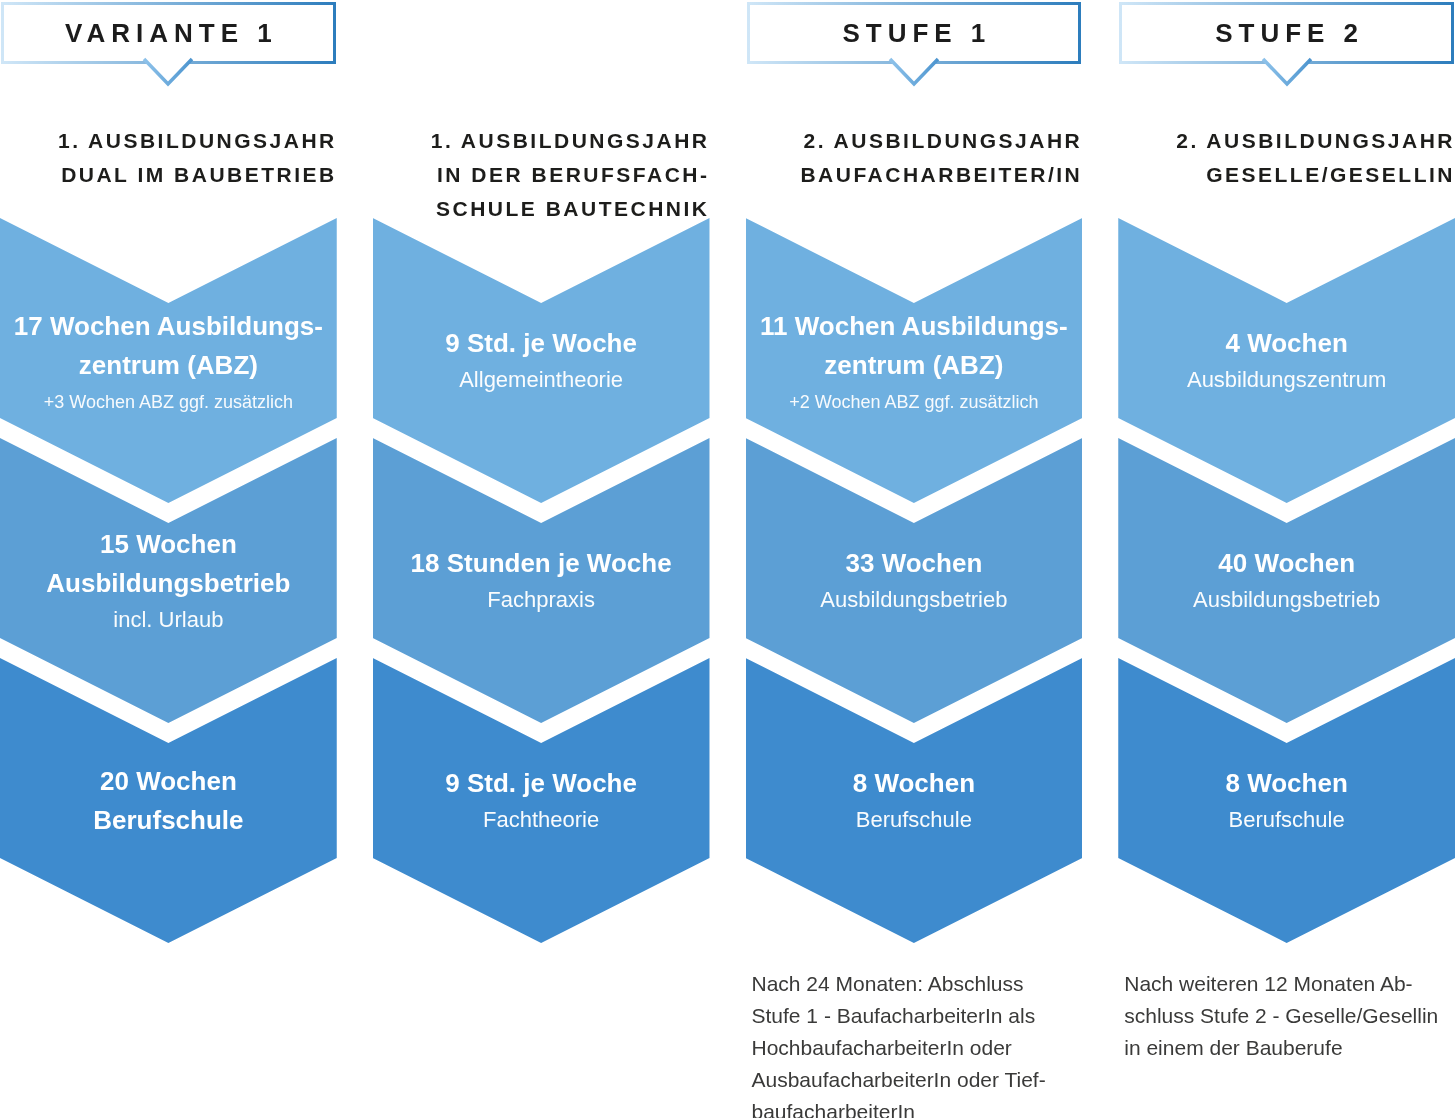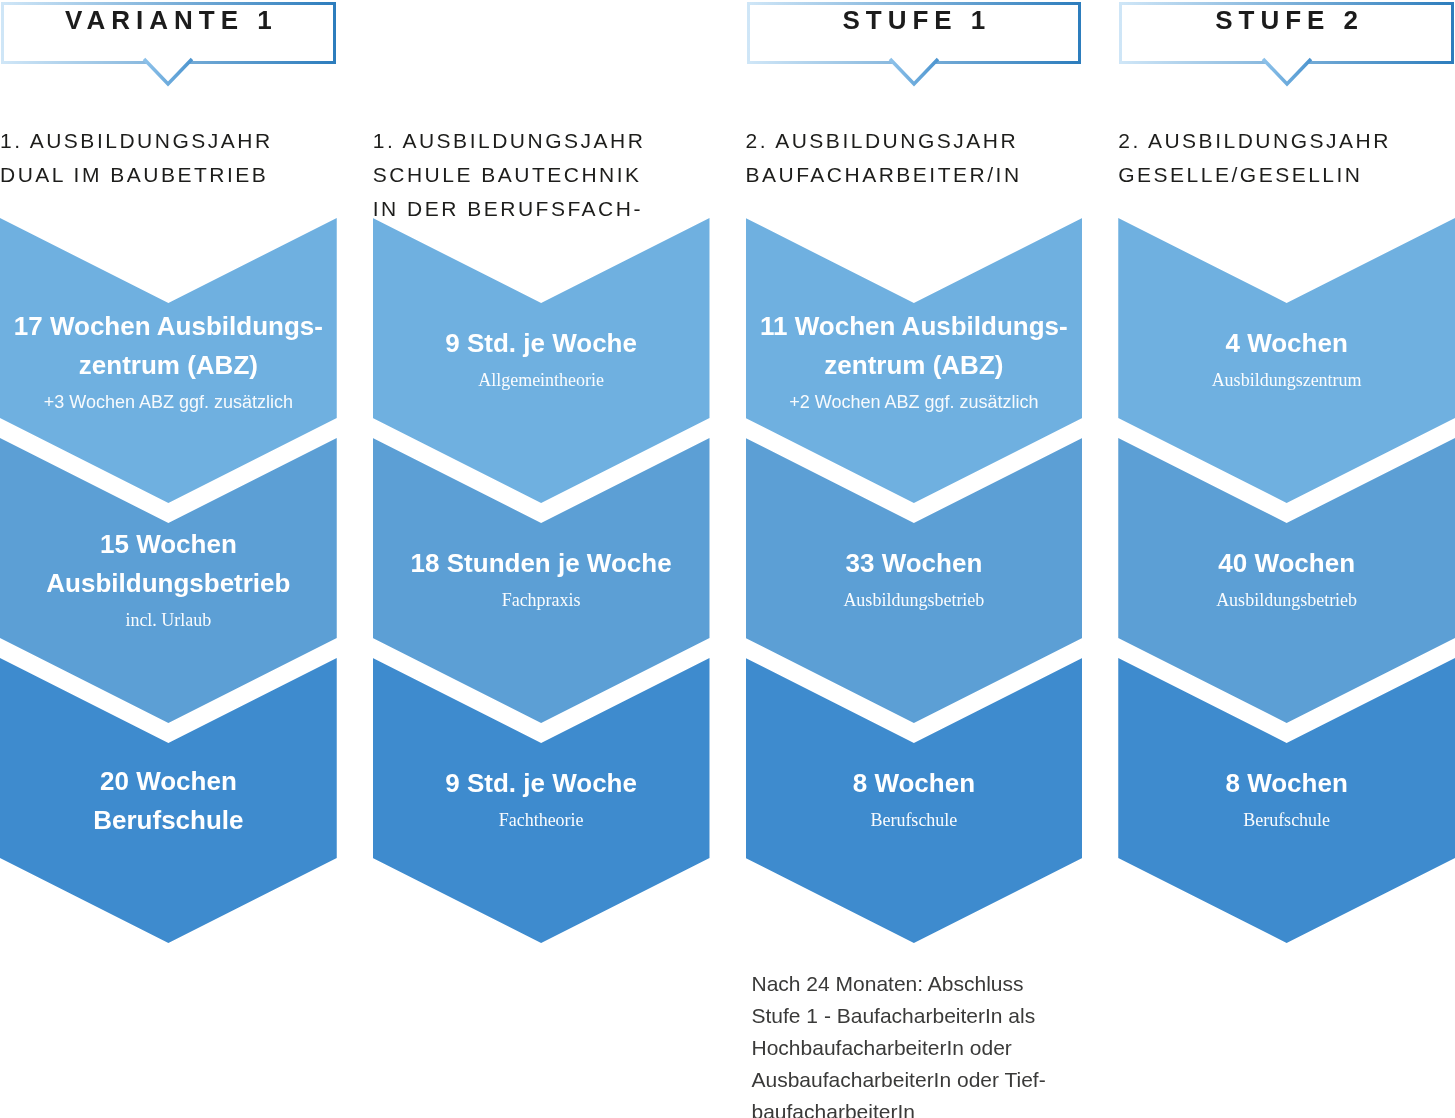--- a/index.html
+++ b/index.html
@@ -23,21 +23,21 @@
   
   .header-box {
     position: absolute;
     top: 2px; left: 1px; right: 1px;
     height: 62px;
     background: #fff;
     border: 3px solid;
     border-image: linear-gradient(90deg, var(--hdr-grad-a, #CFE6F7), var(--hdr-grad-b, #2D7DBD)) 1;
     box-sizing: border-box;
     display: flex;
-    align-items: flex-start;
+    align-items: center;
     justify-content: center;
   }
   .header-title {
     font-size: 26px;
     font-weight: 700;
     letter-spacing: 6px;
     color: var(--title-col, #1C1C1C);
     text-indent: 6px;
     white-space: nowrap;
   }
@@ -46,23 +46,23 @@
     left: 50%;
     top: 54px;
     transform: translateX(-50%);
     overflow: visible;
   }
 
   
   .subtitle {
     position: absolute;
     top: 124px; left: 0; right: 0;
-    text-align: left;
+    text-align: right;
     font-size: 21px;
-    font-weight: 400;
+    font-weight: 700;
     letter-spacing: 2.5px;
     line-height: 34px;
     color: var(--subtitle-col, #1D1D1B);
   }
 
   
   .chevron {
     position: absolute;
     left: 0; right: 0;
     height: 285px;
@@ -82,26 +82,25 @@
     text-align: center;
     color: var(--chev-text, #fff);
   }
   .chev-bold-line {
     font-size: 26px;
     font-weight: 700;
     line-height: 39px;
     white-space: nowrap;
   }
   .chev-regular-line {
-    font-size: 18px;
+    font-size: 22px;
     font-weight: 400;
     line-height: 34px;
     opacity: 0.97;
     white-space: nowrap;
-    font-family: Liberation Serif, serif;
   }
   .chev-note {
     font-size: 18px;
     font-weight: 400;
     line-height: 24px;
     margin-top: 5px;
     opacity: 0.95;
     white-space: nowrap;
   }
 
@@ -159,22 +158,22 @@
             <div class="chev-bold-line">20 Wochen</div>
             <div class="chev-bold-line">Berufschule</div>
           </div>
     </div>
 
   </div>
 
   <div class="column">
     <div class="subtitle">
           <div class="subtitle-line">1. AUSBILDUNGSJAHR</div>
+          <div class="subtitle-line">IN DER BERUFSFACH-</div>
           <div class="subtitle-line">SCHULE BAUTECHNIK</div>
-          <div class="subtitle-line">IN DER BERUFSFACH-</div>
         </div>
     <div class="chevron row1">
       <div class="chev-content">
             <div class="chev-bold-line">9 Std. je Woche</div>
             <div class="chev-regular-line">Allgemeintheorie</div>
           </div>
     </div>
     <div class="chevron row2">
       <div class="chev-content">
             <div class="chev-bold-line">18 Stunden je Woche</div>
@@ -244,15 +243,16 @@
             <div class="chev-bold-line">40 Wochen</div>
             <div class="chev-regular-line">Ausbildungsbetrieb</div>
           </div>
     </div>
     <div class="chevron row3">
       <div class="chev-content">
             <div class="chev-bold-line">8 Wochen</div>
             <div class="chev-regular-line">Berufschule</div>
           </div>
     </div>
+    <div class="footer-text"><span>Nach weiteren 12 Monaten Ab-</span><br><span>schluss Stufe 2 - </span><b>Geselle/Gesellin</b><br><span>in einem der Bauberufe</span></div>
   </div>
 </div>
 </div>
 
 </body></html>

